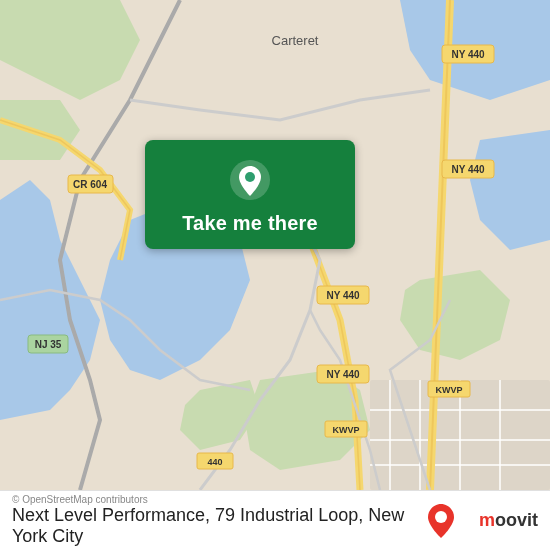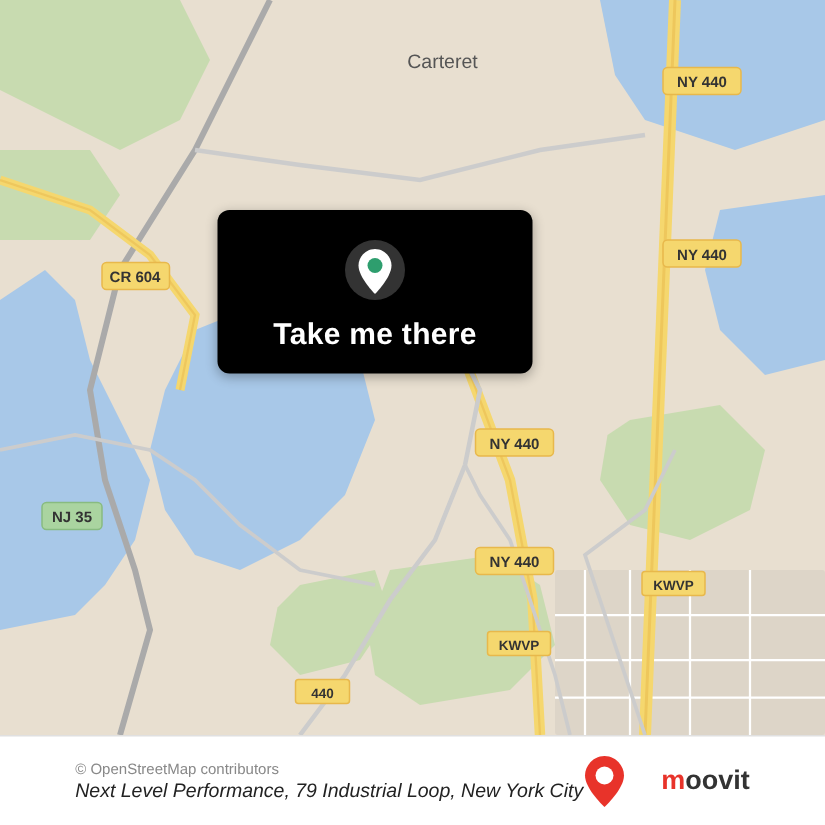--- a/index.html
+++ b/index.html
@@ -26,21 +26,21 @@
       width: 100%;
       height: 100%;
     }
 
     
     .cta-overlay {
       position: absolute;
       top: 140px;
       left: 145px;
       width: 210px;
-      background-color: #000000;
+      background-color: #15803d;
       border-radius: 8px;
       display: flex;
       flex-direction: column;
       align-items: center;
       padding: 18px 20px 14px 20px;
       box-shadow: 0 2px 8px rgba(0,0,0,0.3);
       cursor: pointer;
       z-index: 10;
     }
 
@@ -57,40 +57,39 @@
       letter-spacing: 0.2px;
     }
 
     
     #info-bar {
       width: 550px;
       height: 60px;
       background-color: #ffffff;
       display: flex;
       align-items: center;
-      justify-content: center;
-      padding: 0 0;
+      justify-content: flex-end;
+      padding: 0 12px;
       border-top: 1px solid #e0e0e0;
     }
 
     .info-text-block {
       display: flex;
       flex-direction: column;
     }
 
     .info-attribution {
       font-size: 10px;
       color: #888;
     }
 
     .info-title {
-      font-size: 13px;
+      font-size: 18px;
       color: #222;
       font-weight: 500;
-      font-style: italic;
     }
 
     .moovit-logo {
       display: flex;
       align-items: center;
       gap: 4px;
     }
 
     .moovit-pin {
       width: 28px;

